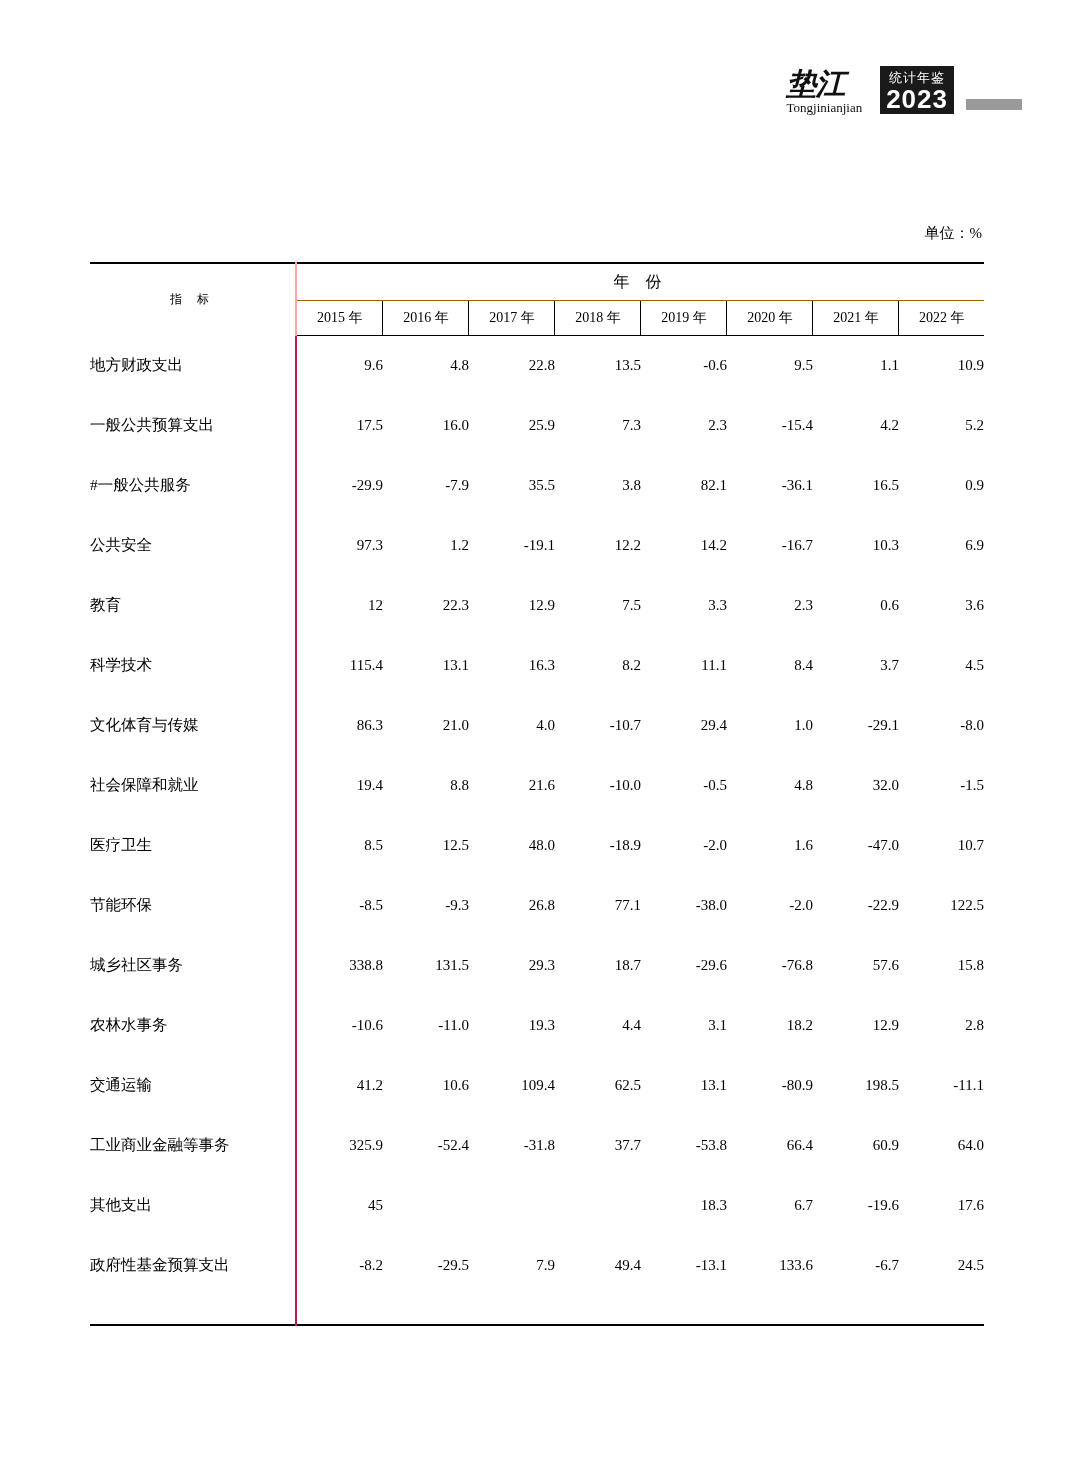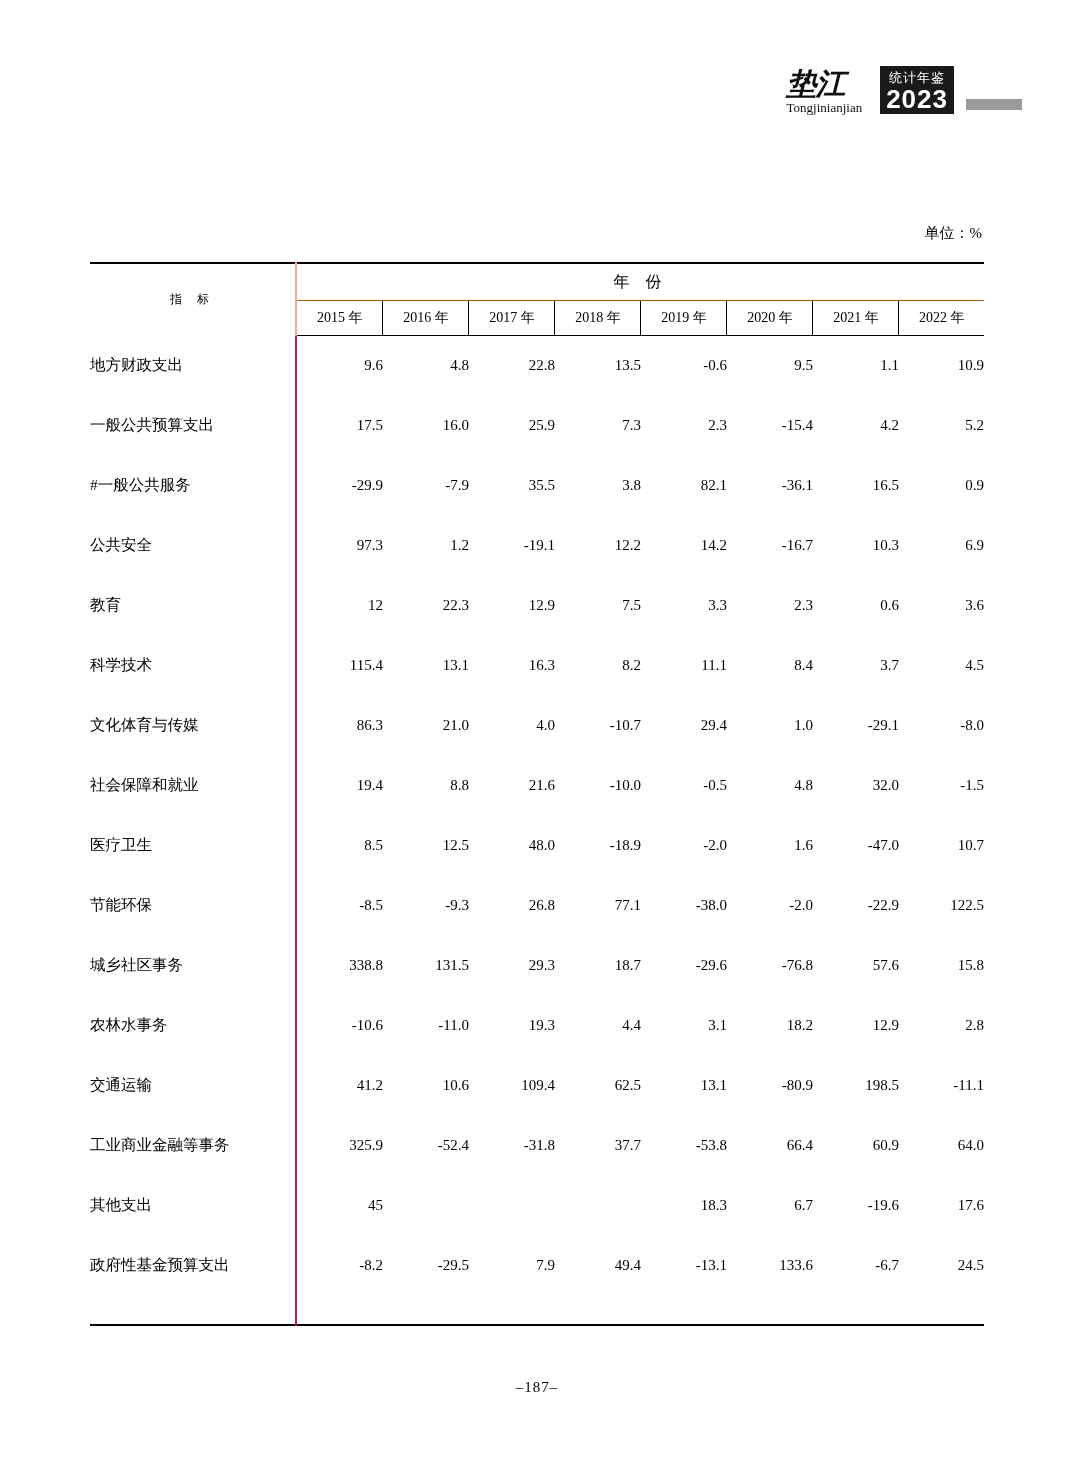--- a/index.html
+++ b/index.html
@@ -397,14 +397,13 @@
           <td class="label ind0" style="height:28px;"></td>
           <td colspan="8"></td>
         </tr>
         <tr class="rule-bottom">
           <td colspan="9"></td>
         </tr>
       </tbody>
     </table>
   </div>
 
-  <div class="footer">–187–</div>
 </div>
 
 </body></html>

